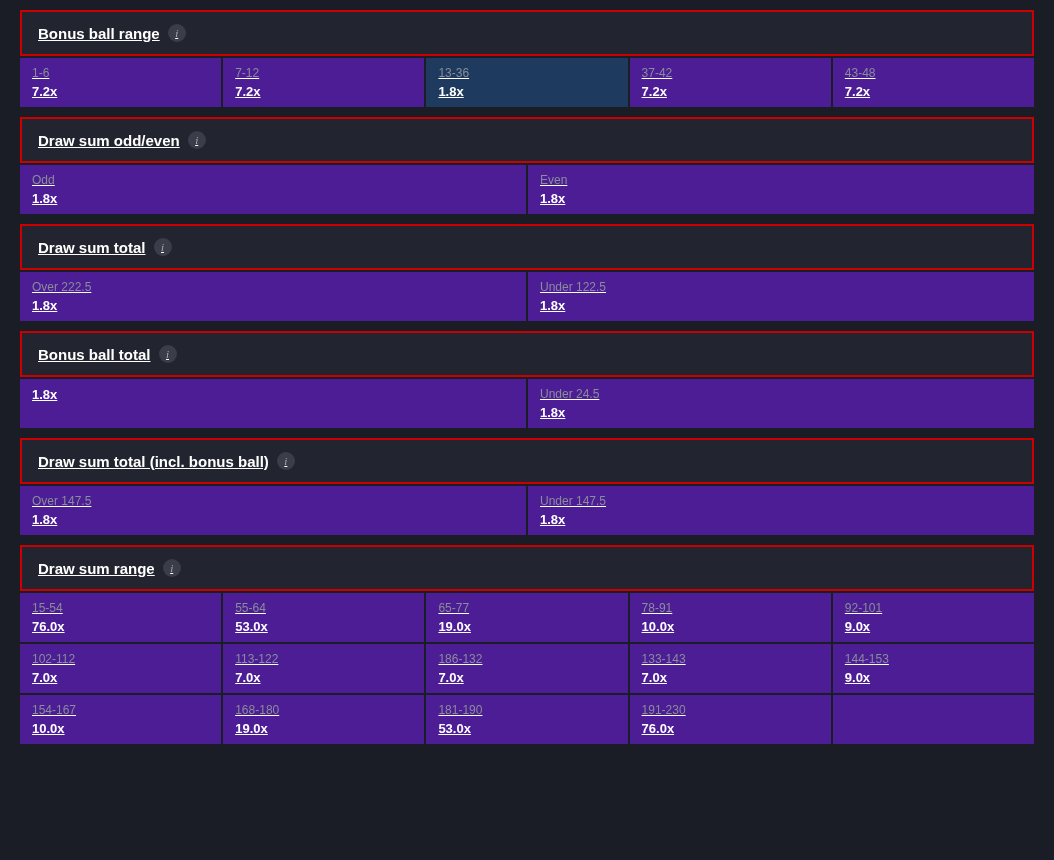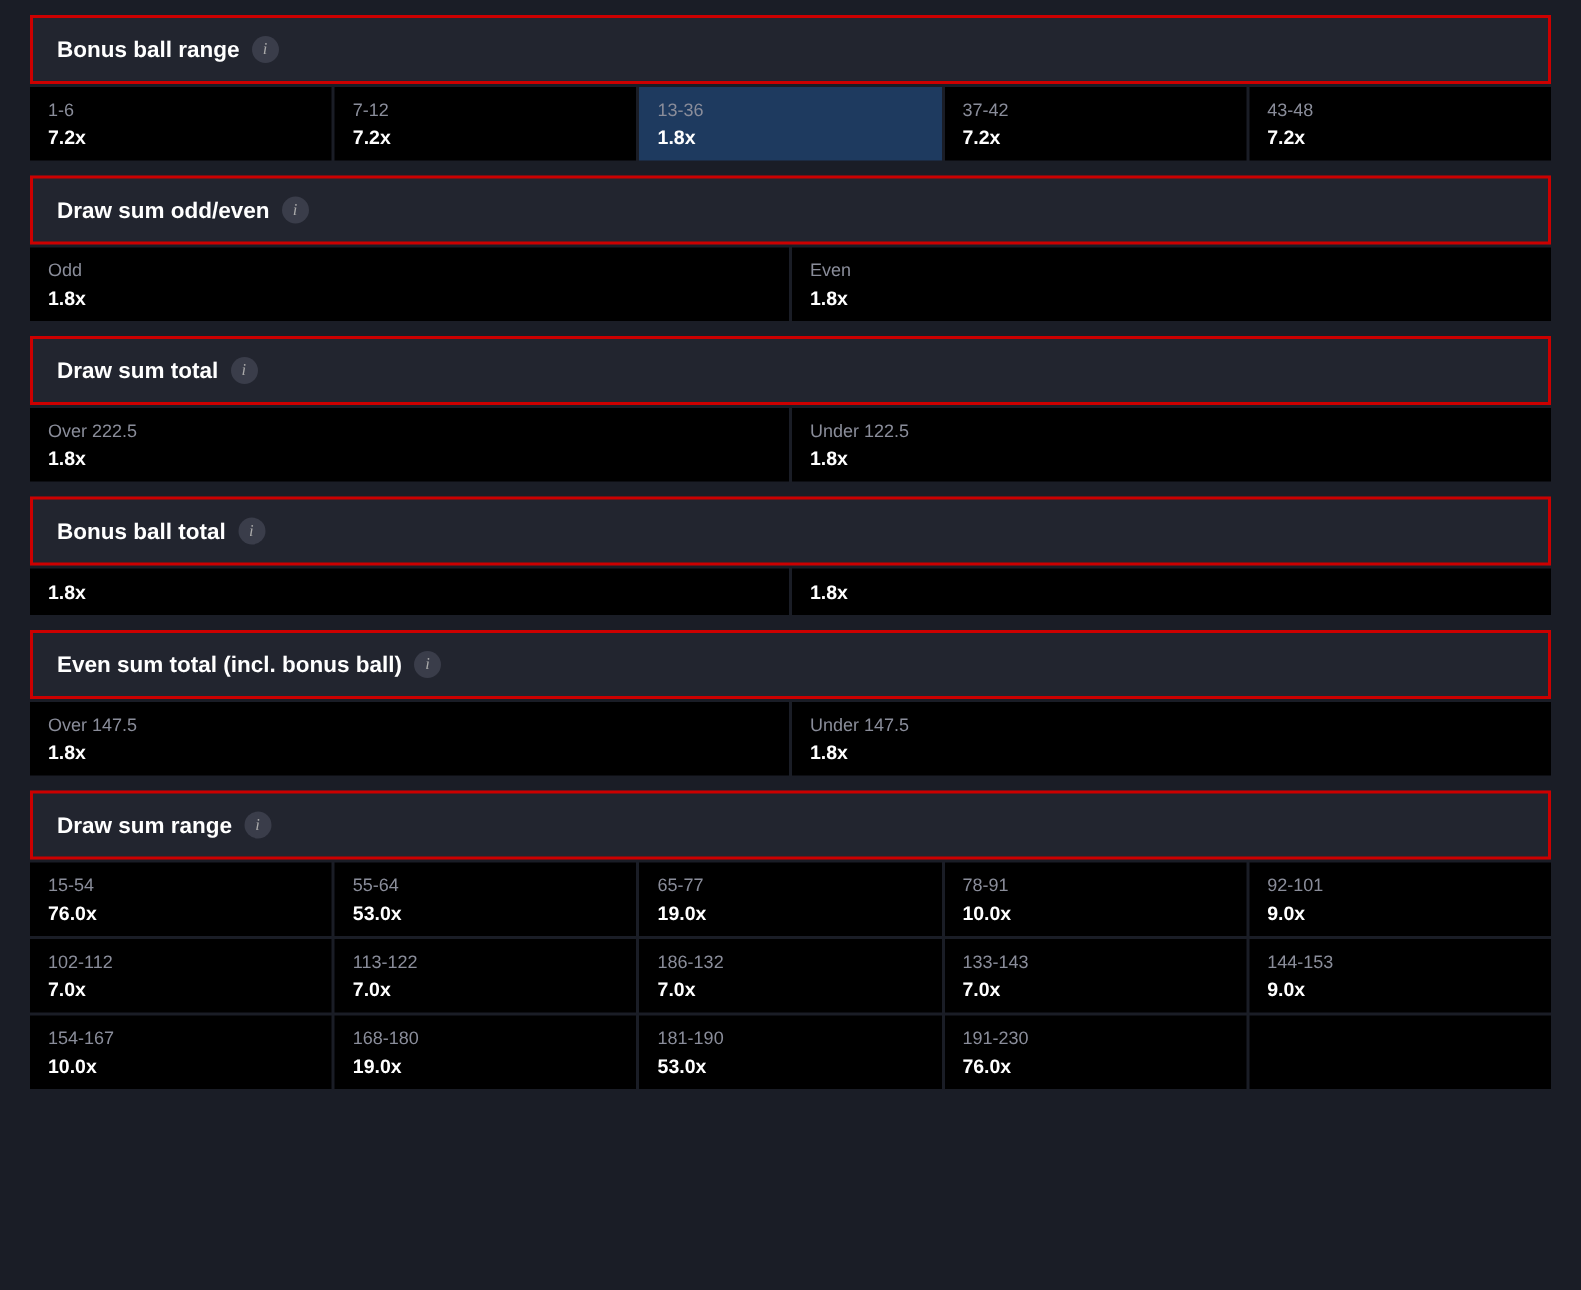--- a/index.html
+++ b/index.html
@@ -13,20 +13,21 @@
       min-height: 860px;
       overflow-x: hidden;
     }
 
     .page-container {
       padding: 10px 20px 20px 20px;
     }
 
     .section {
       margin-bottom: 6px;
+      text-decoration: underline;
     }
 
     .section-header {
       background-color: #22252f;
       padding: 12px 16px;
       display: flex;
       align-items: center;
       gap: 8px;
       margin-bottom: 2px;
       position: relative;
@@ -65,21 +66,21 @@
 
     .options-grid-5 {
       grid-template-columns: repeat(5, 1fr);
     }
 
     .options-grid-2 {
       grid-template-columns: repeat(2, 1fr);
     }
 
     .option-cell {
-      background-color: #000000;
+      background-color: #4c1d95;
       padding: 8px 12px;
       cursor: pointer;
       transition: background-color 0.15s;
     }
 
     .option-cell.selected {
       background-color: #1e3a5f;
     }
 
     .option-label {
@@ -172,28 +173,29 @@
     <div class="section">
       <div class="section-header highlighted">
         <span class="section-title">Bonus ball total</span>
         <span class="info-icon">i</span>
       </div>
       <div class="options-grid options-grid-2">
         <div class="option-cell">
           <div class="option-odds">1.8x</div>
         </div>
         <div class="option-cell">
-          <div class="option-odds">1.8x</div>
-        </div>
-      </div>
-      <div class="spacer"></div>
-    </div>
-    <div class="section">
-      <div class="section-header highlighted">
-        <span class="section-title">Even sum total (incl. bonus ball)</span>
+          <div class="option-label">Under 24.5</div>
+          <div class="option-odds">1.8x</div>
+        </div>
+      </div>
+      <div class="spacer"></div>
+    </div>
+    <div class="section">
+      <div class="section-header highlighted">
+        <span class="section-title">Draw sum total (incl. bonus ball)</span>
         <span class="info-icon">i</span>
       </div>
       <div class="options-grid options-grid-2">
         <div class="option-cell">
           <div class="option-label">Over 147.5</div>
           <div class="option-odds">1.8x</div>
         </div>
         <div class="option-cell">
           <div class="option-label">Under 147.5</div>
           <div class="option-odds">1.8x</div>

